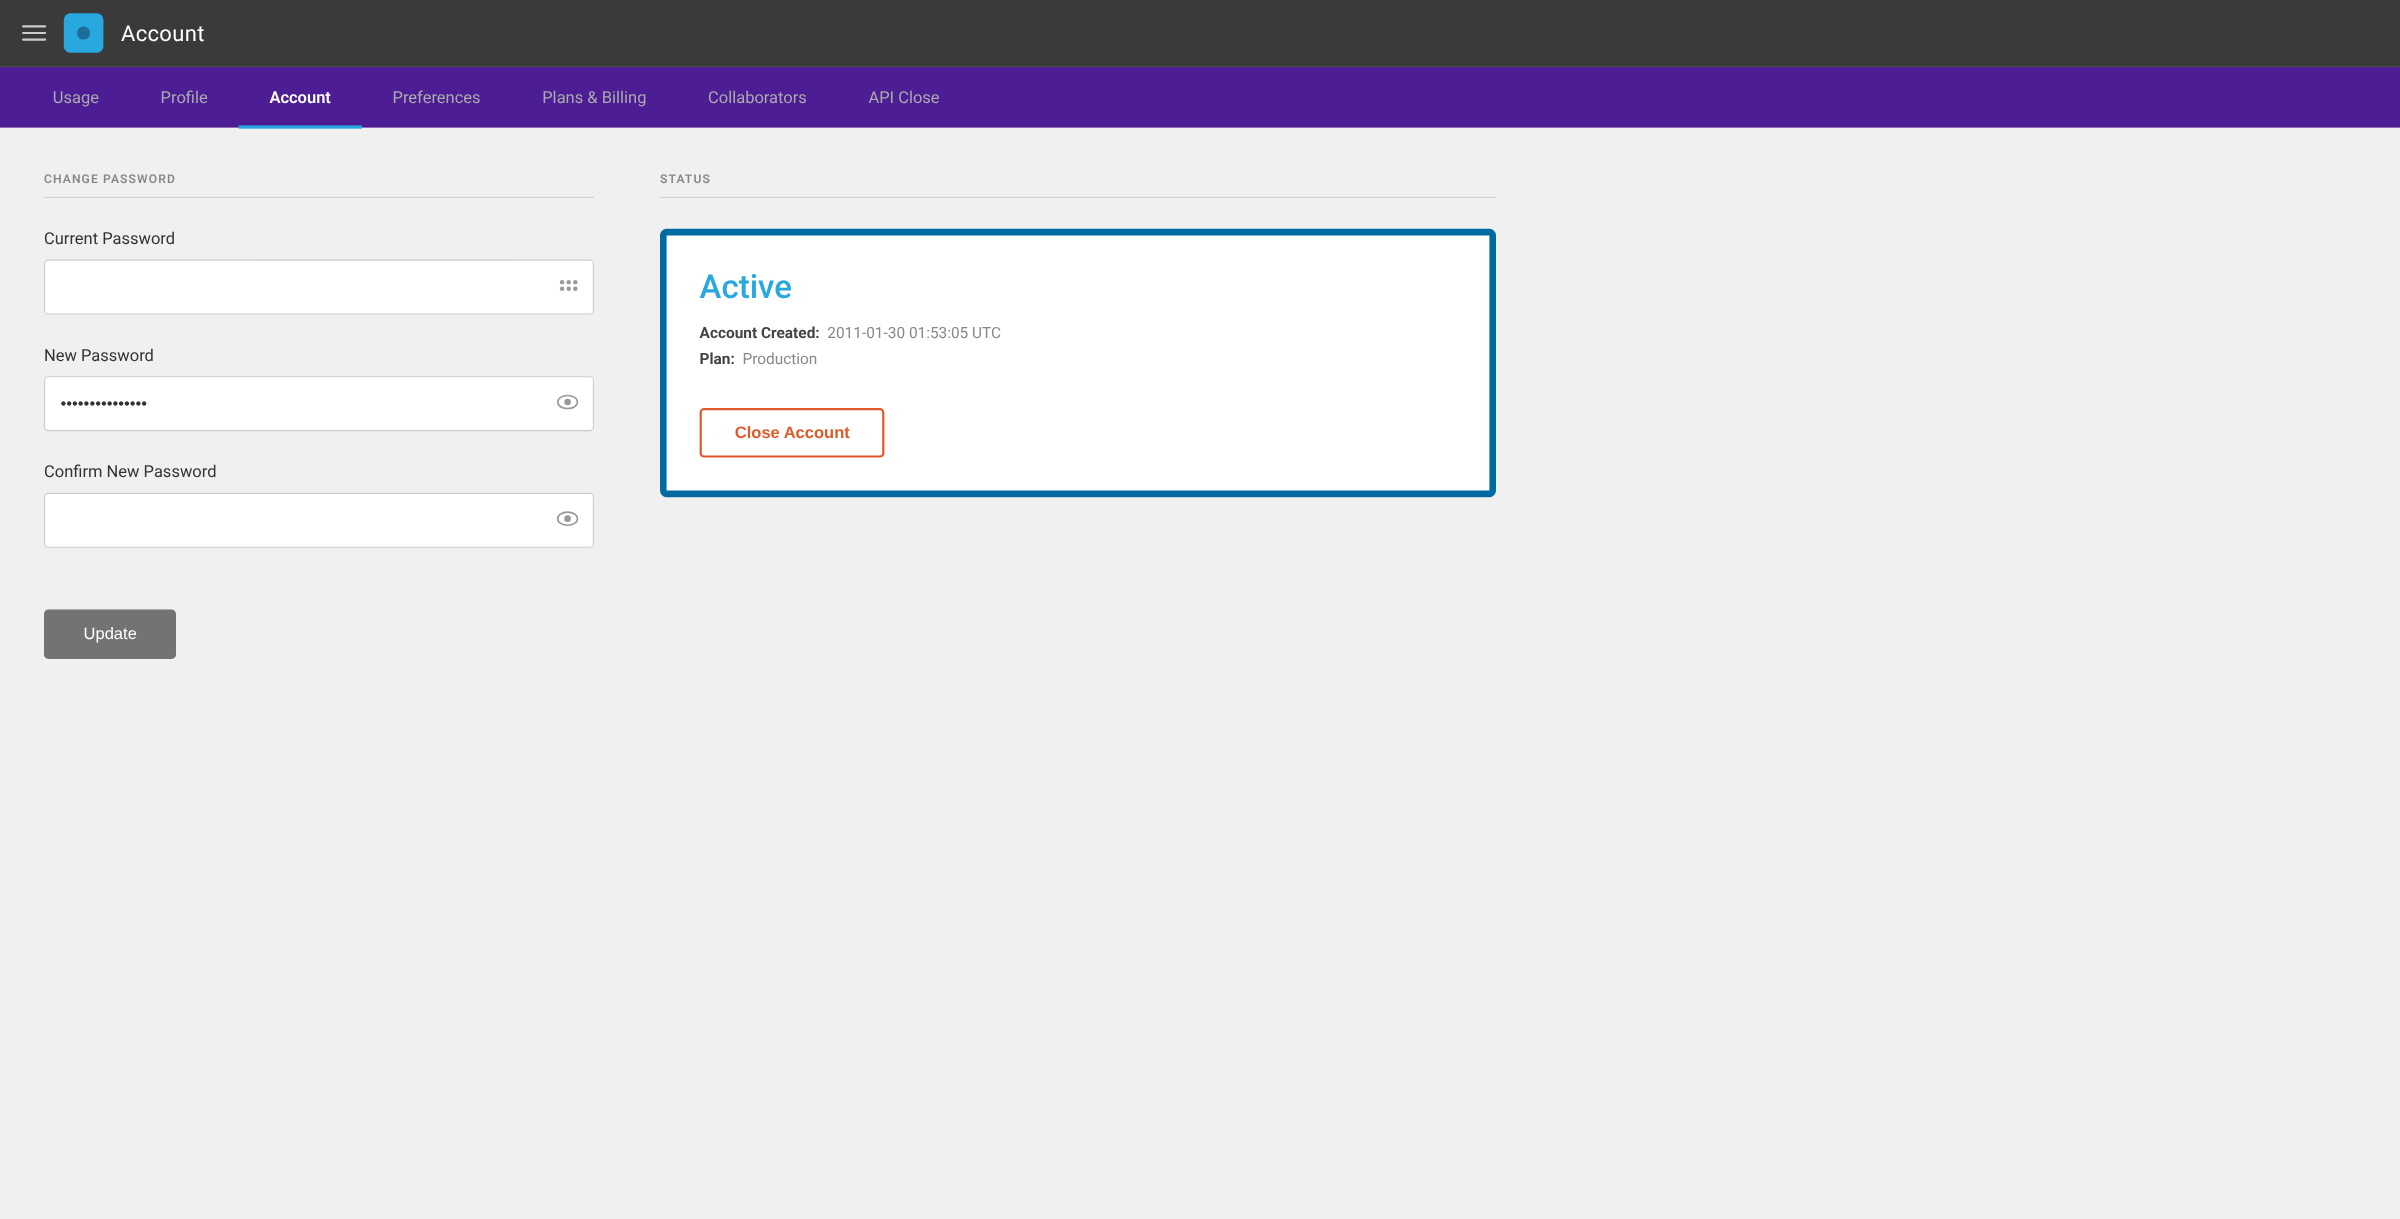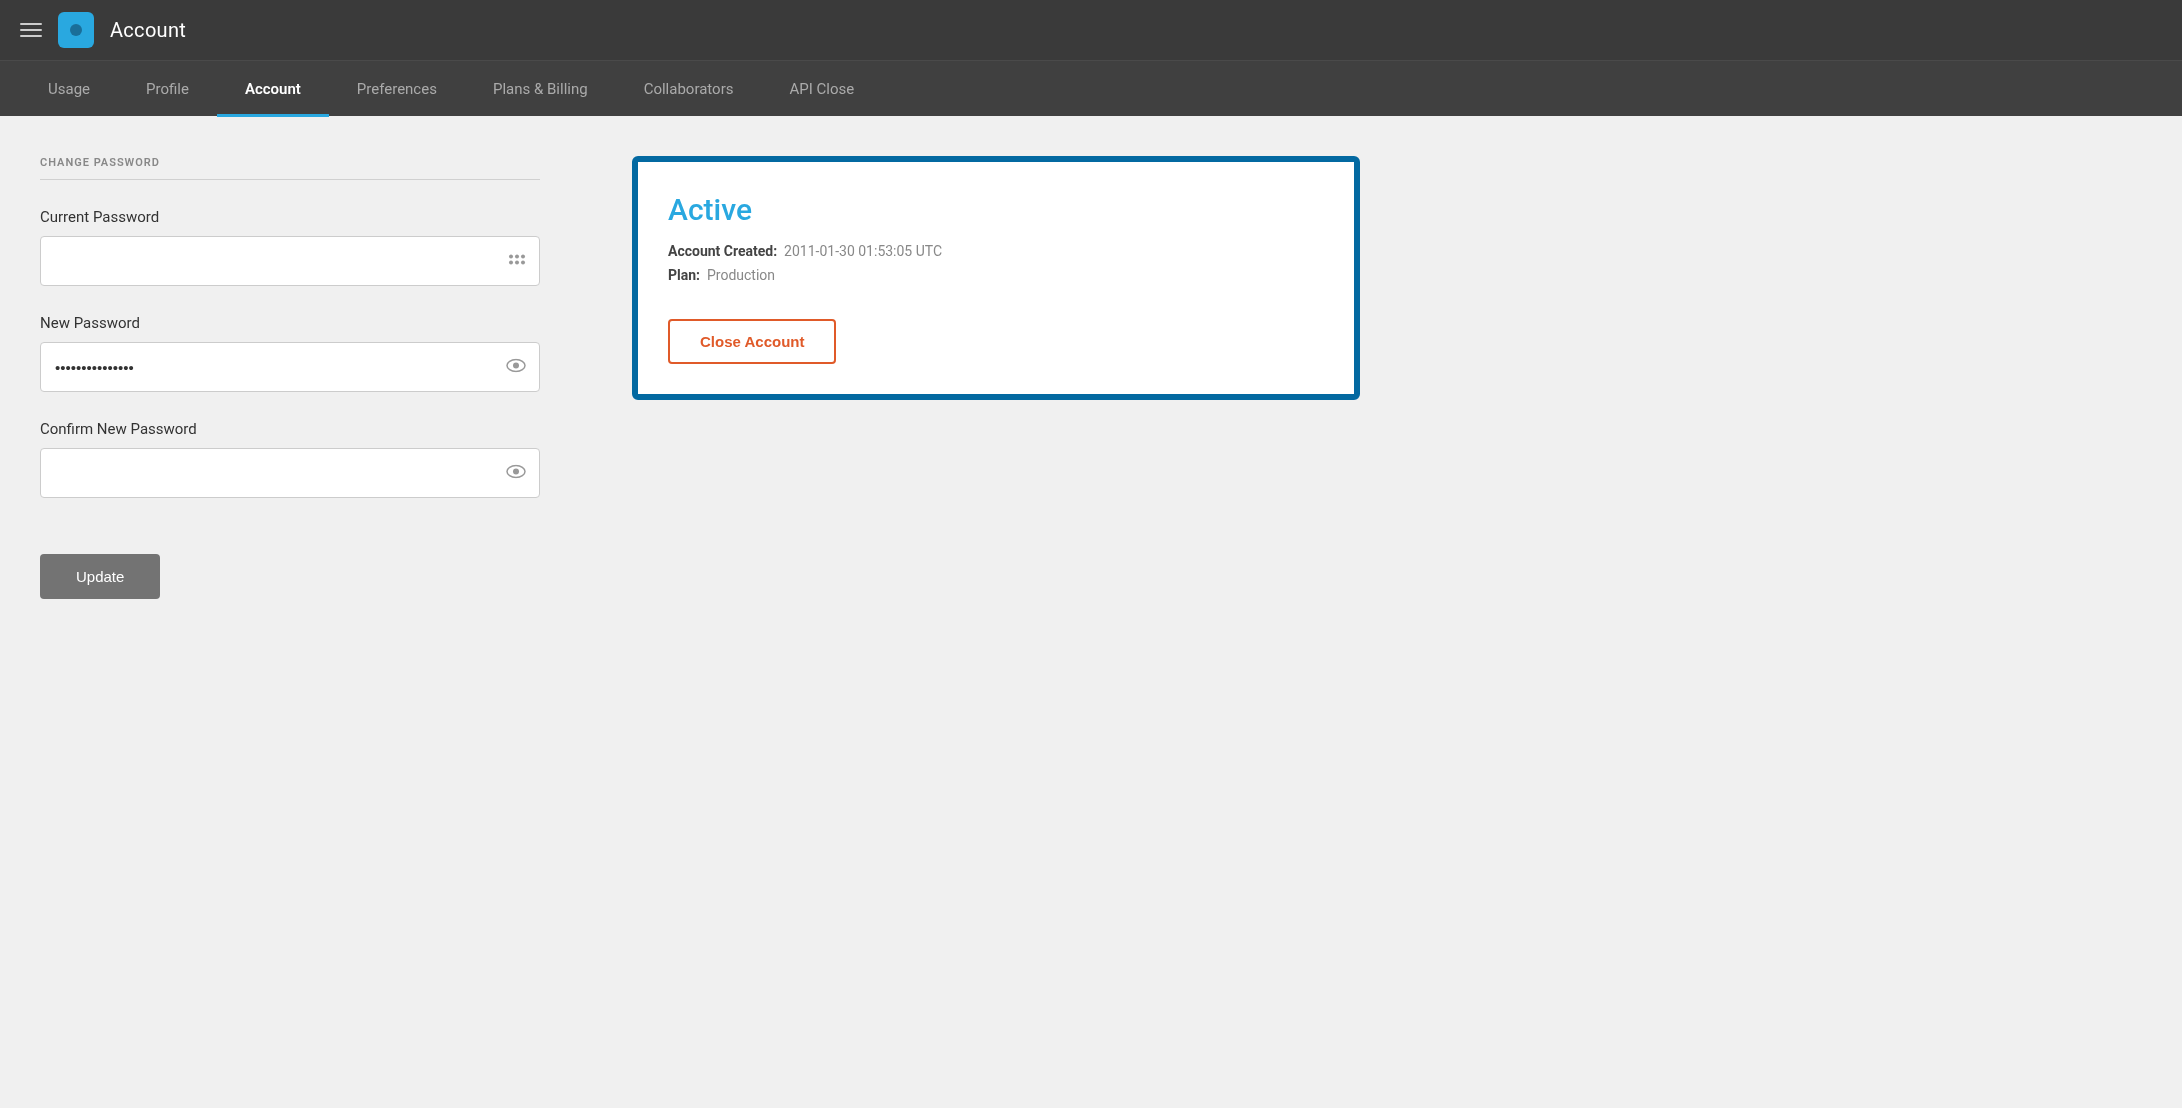--- a/index.html
+++ b/index.html
@@ -49,21 +49,21 @@
     }
     .topbar-title {
       color: #ffffff;
       font-size: 20px;
       font-weight: 400;
       letter-spacing: 0.3px;
     }
 
     
     .navtabs {
-      background: #404040;
+      background: #4c1d95;
       display: flex;
       align-items: center;
       padding: 0 20px;
       border-top: 1px solid #4a4a4a;
       height: 56px;
     }
     .navtab {
       color: #aaaaaa;
       font-size: 15px;
       padding: 0 28px;
@@ -86,21 +86,21 @@
       left: 0;
       right: 0;
       height: 3px;
       background: #29a8e0;
     }
 
     
     .main-content {
       padding: 40px 40px;
       display: flex;
-      gap: 92px;
+      gap: 60px;
       max-width: 1400px;
     }
 
     
     .left-panel {
       flex: 0 0 500px;
     }
 
     .section-title {
       font-size: 11px;
@@ -260,20 +260,21 @@
       <span class="field-icon"><svg width="20" height="14" viewBox="0 0 20 14" fill="none" xmlns="http://www.w3.org/2000/svg">
     <ellipse cx="10" cy="7" rx="9" ry="6" stroke="#999" stroke-width="1.5" fill="none"></ellipse>
     <circle cx="10" cy="7" r="3" fill="#999"></circle>
   </svg></span>
     </div>
 
     <button class="update-btn">Update</button>
   </div>
 
   <div class="right-panel">
+    <div class="section-title">STATUS</div>
 
     <div class="status-card">
       <div class="status-active">Active</div>
 
       <div class="status-info-line">
         <strong>Account Created:</strong>
         &nbsp;<span>2011-01-30 01:53:05 UTC</span>
       </div>
 
       <div class="status-info-line">

